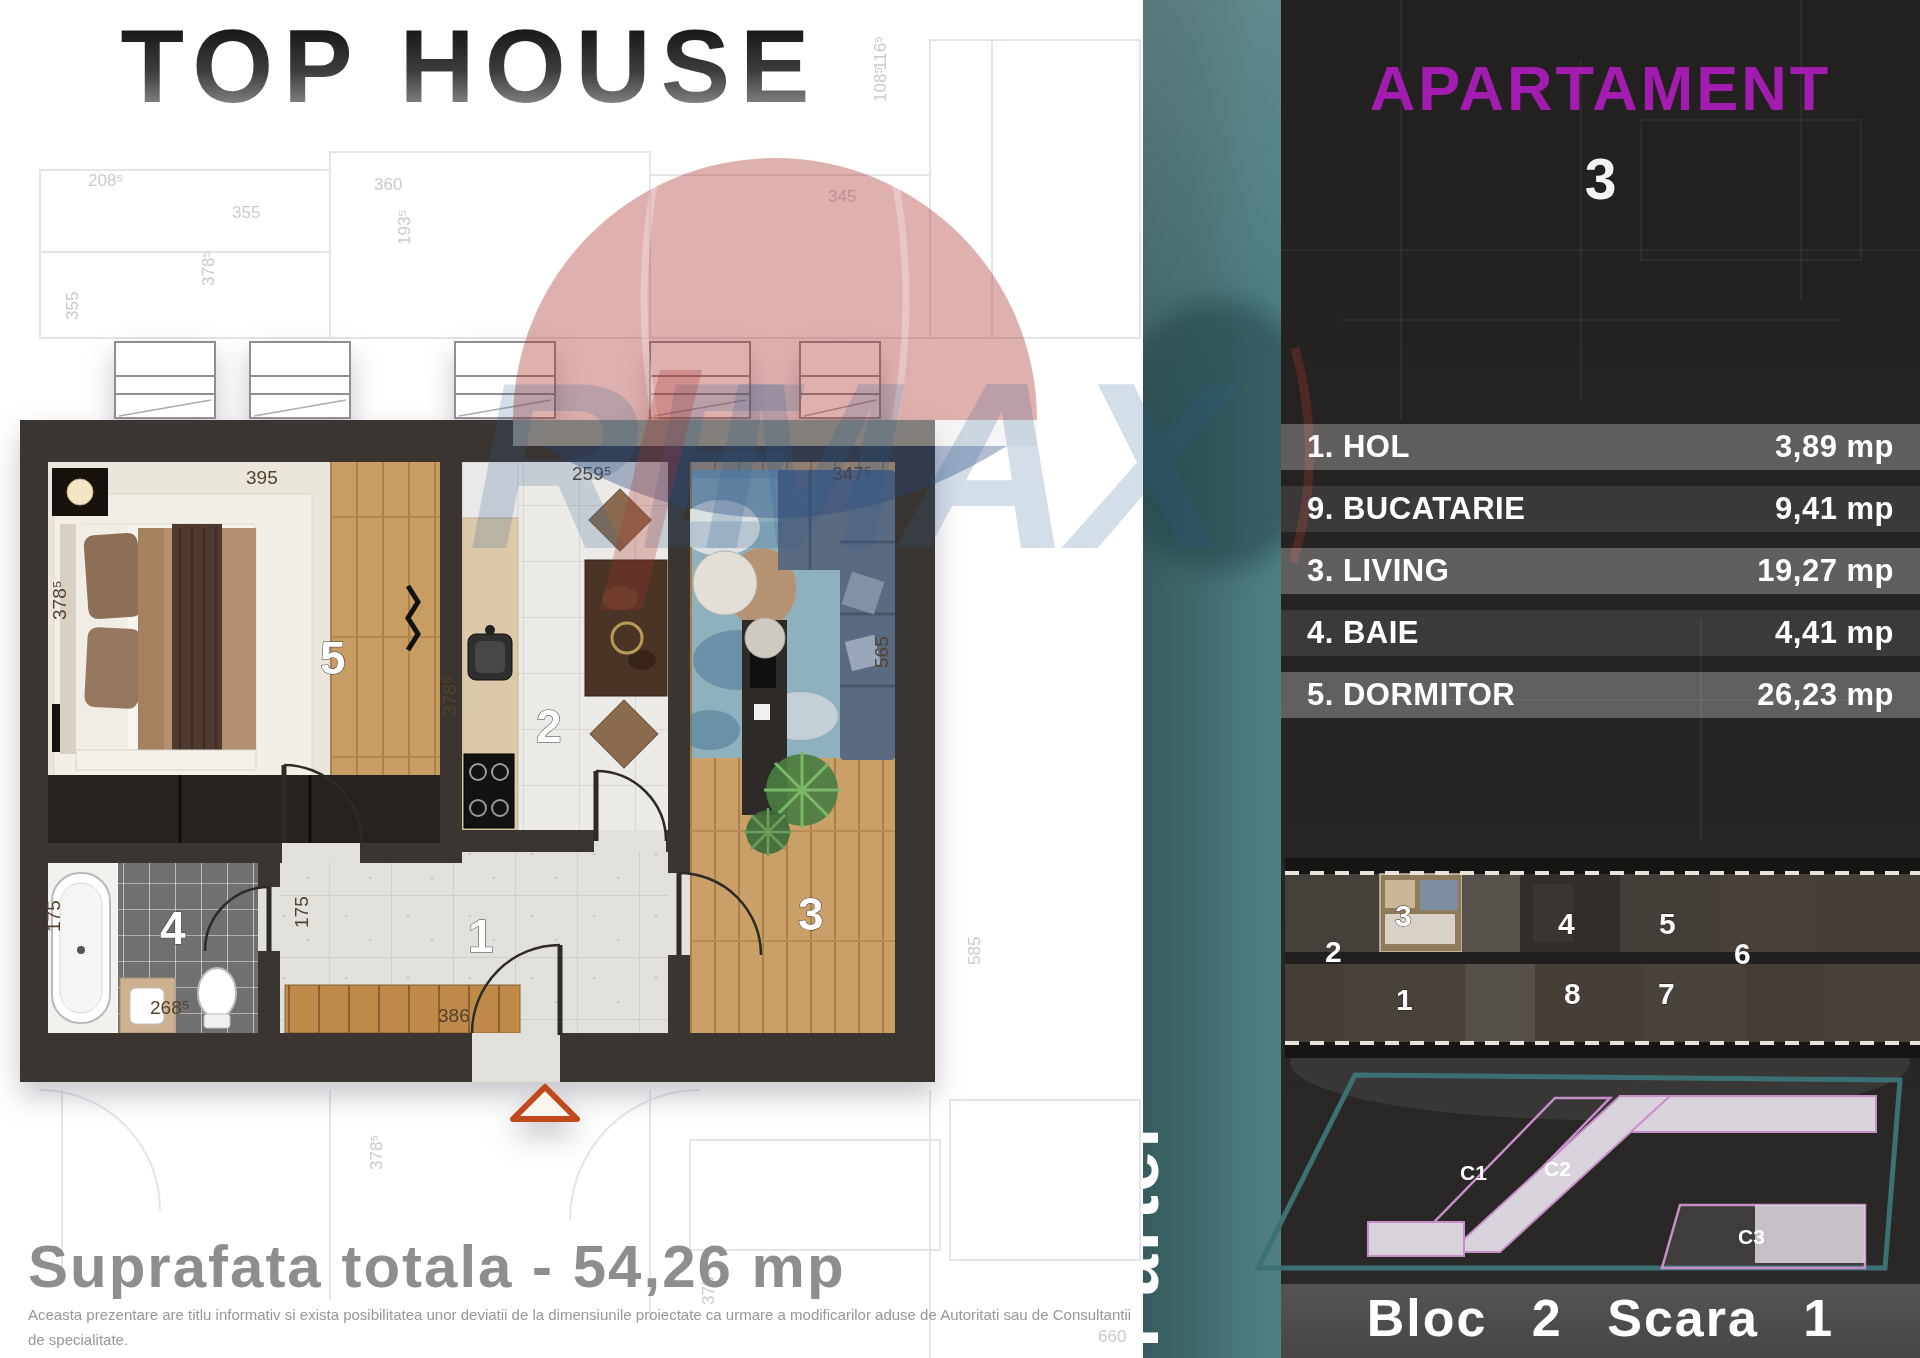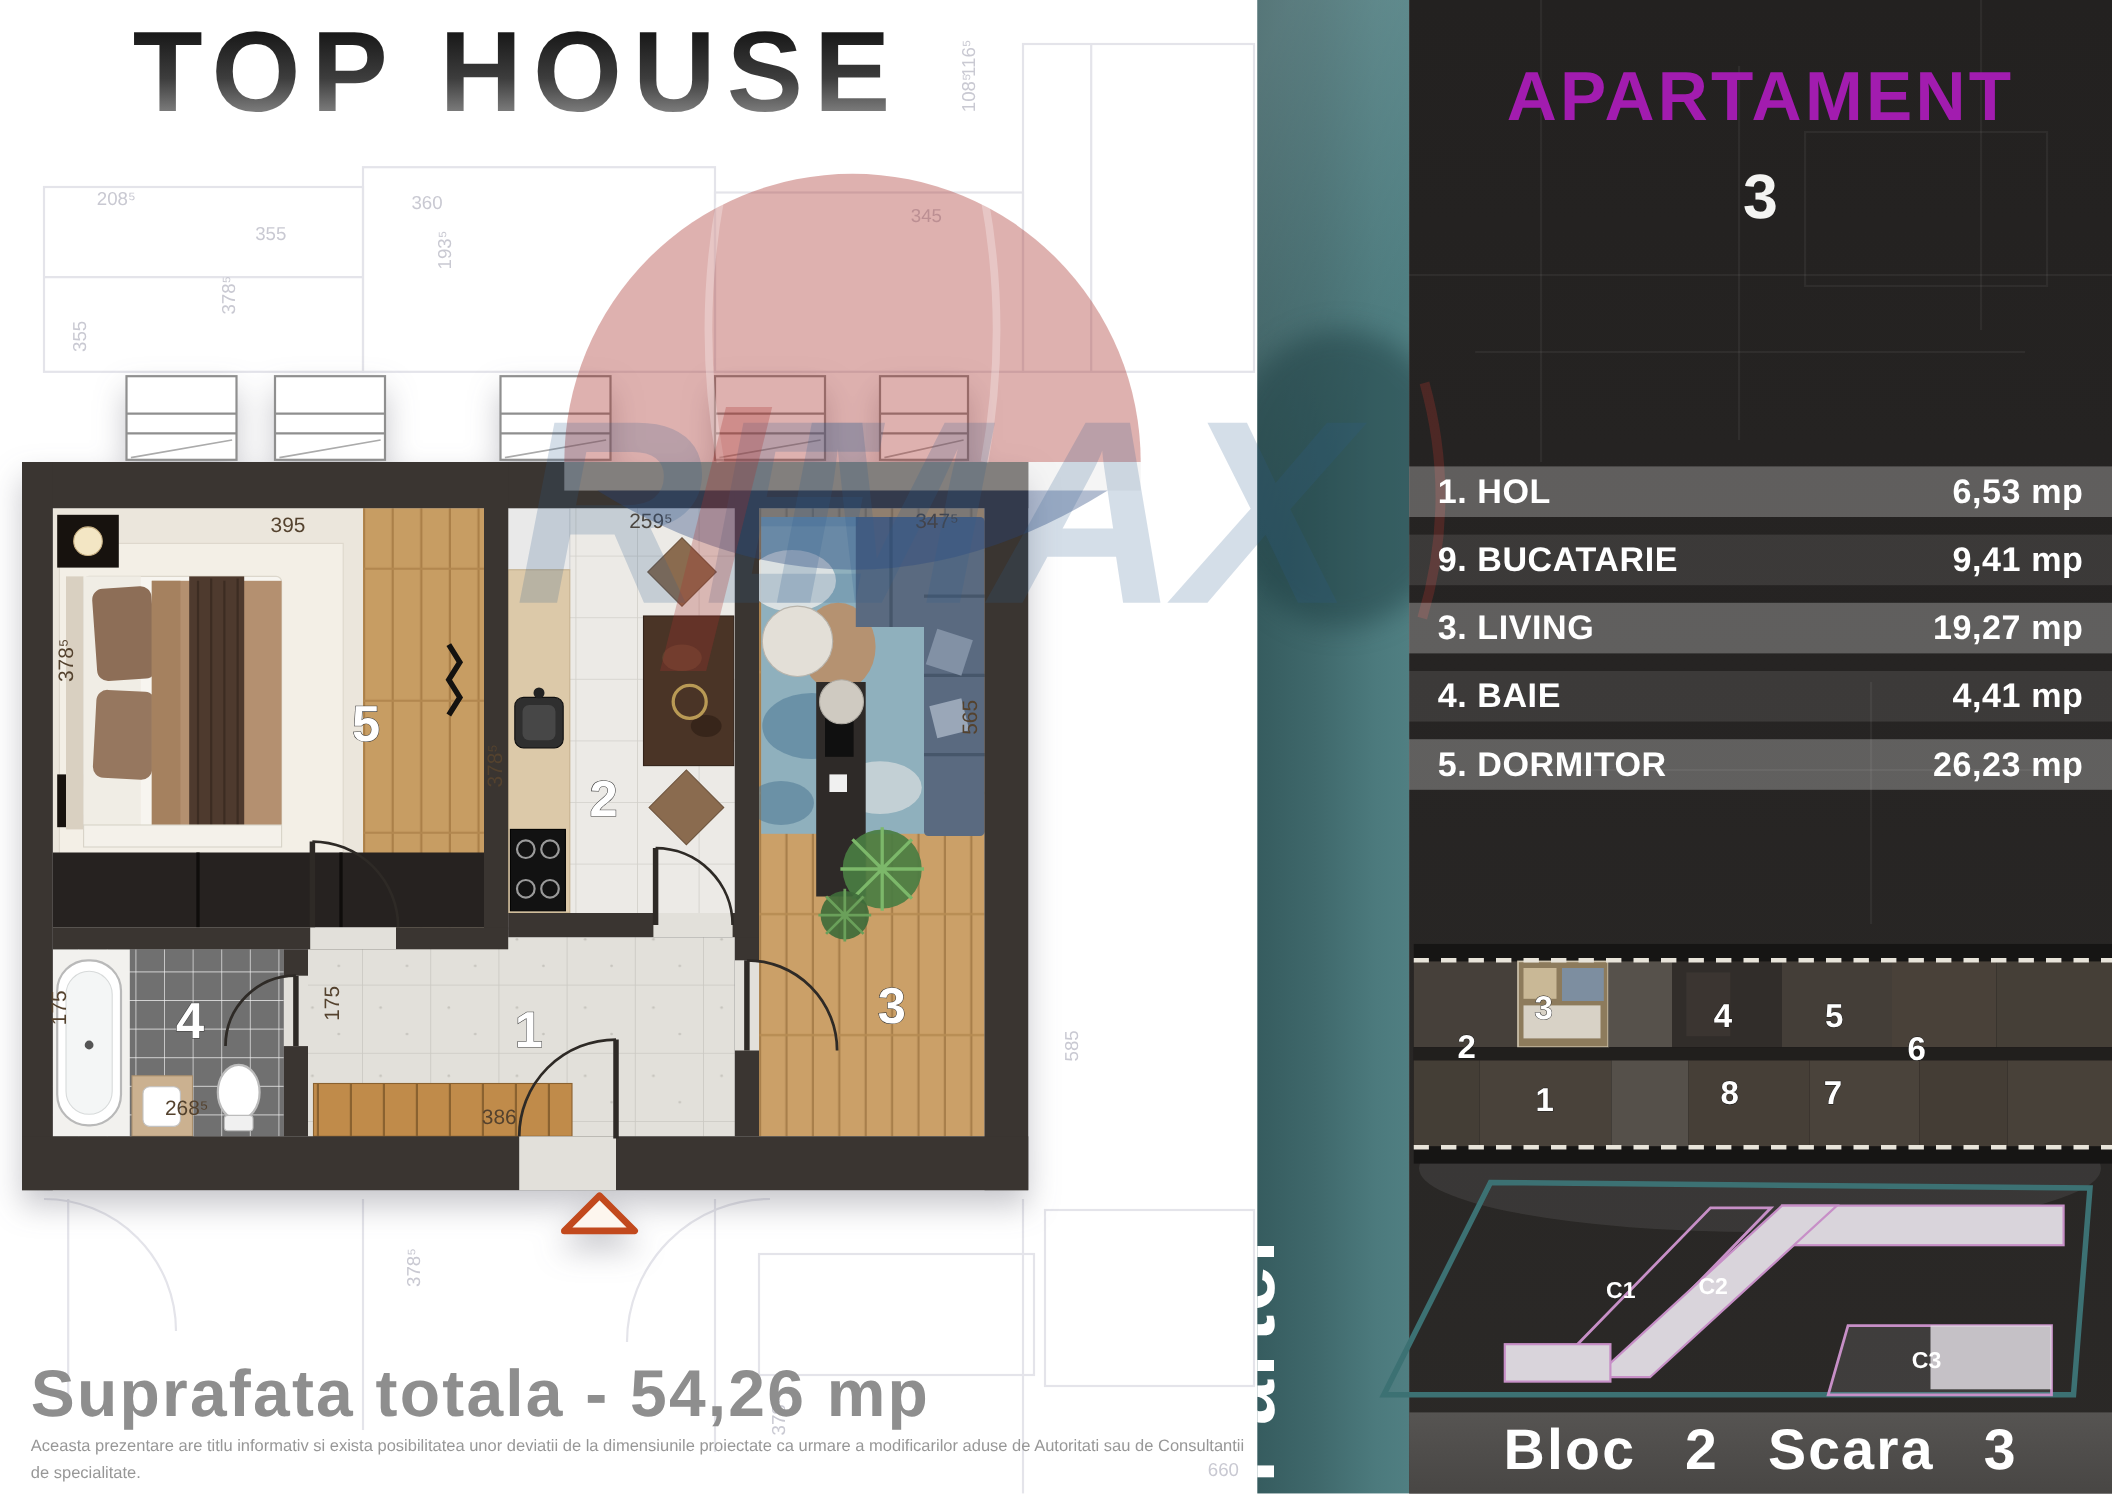--- a/index.html
+++ b/index.html
@@ -357,21 +357,21 @@
     <path d="M14,348 Q44,455 12,562" stroke="#8a2f2b" stroke-width="9" opacity=".4" fill="none"></path>
     <ellipse cx="319" cy="1062" rx="310" ry="58" fill="#ffffff" opacity=".08"></ellipse>
   </svg>
 
   <div class="apt-title">APARTAMENT</div>
   <div class="apt-number">3</div>
 
   <ul class="room-list">
     <li>
       <span>1. HOL</span>
-      <span>6,53 mp</span>
+      <span>3,89 mp</span>
     </li>
     <li>
       <span>9. BUCATARIE</span>
       <span>9,41 mp</span>
     </li>
     <li>
       <span>3. LIVING</span>
       <span>19,27 mp</span>
     </li>
     <li>
@@ -433,15 +433,15 @@
     <g>
       <polygon points="432,145 617,145 617,208 414,208" fill="rgba(220,215,222,0.12)" stroke="#c78fc7" stroke-width="2.5"></polygon>
       <rect x="507" y="145" width="110" height="58" fill="#ddd8de" opacity=".85"></rect>
     </g>
     <g font-size="21" font-weight="bold" fill="#ffffff">
       <text x="212" y="120">C1</text>
       <text x="296" y="116">C2</text>
       <text x="490" y="184">C3</text>
     </g>
   </svg>
-  <div class="footer-label">Bloc 2 Scara 3</div>
+  <div class="footer-label">Bloc 2 Scara 1</div>
 
 </div>
 
 </body></html>

